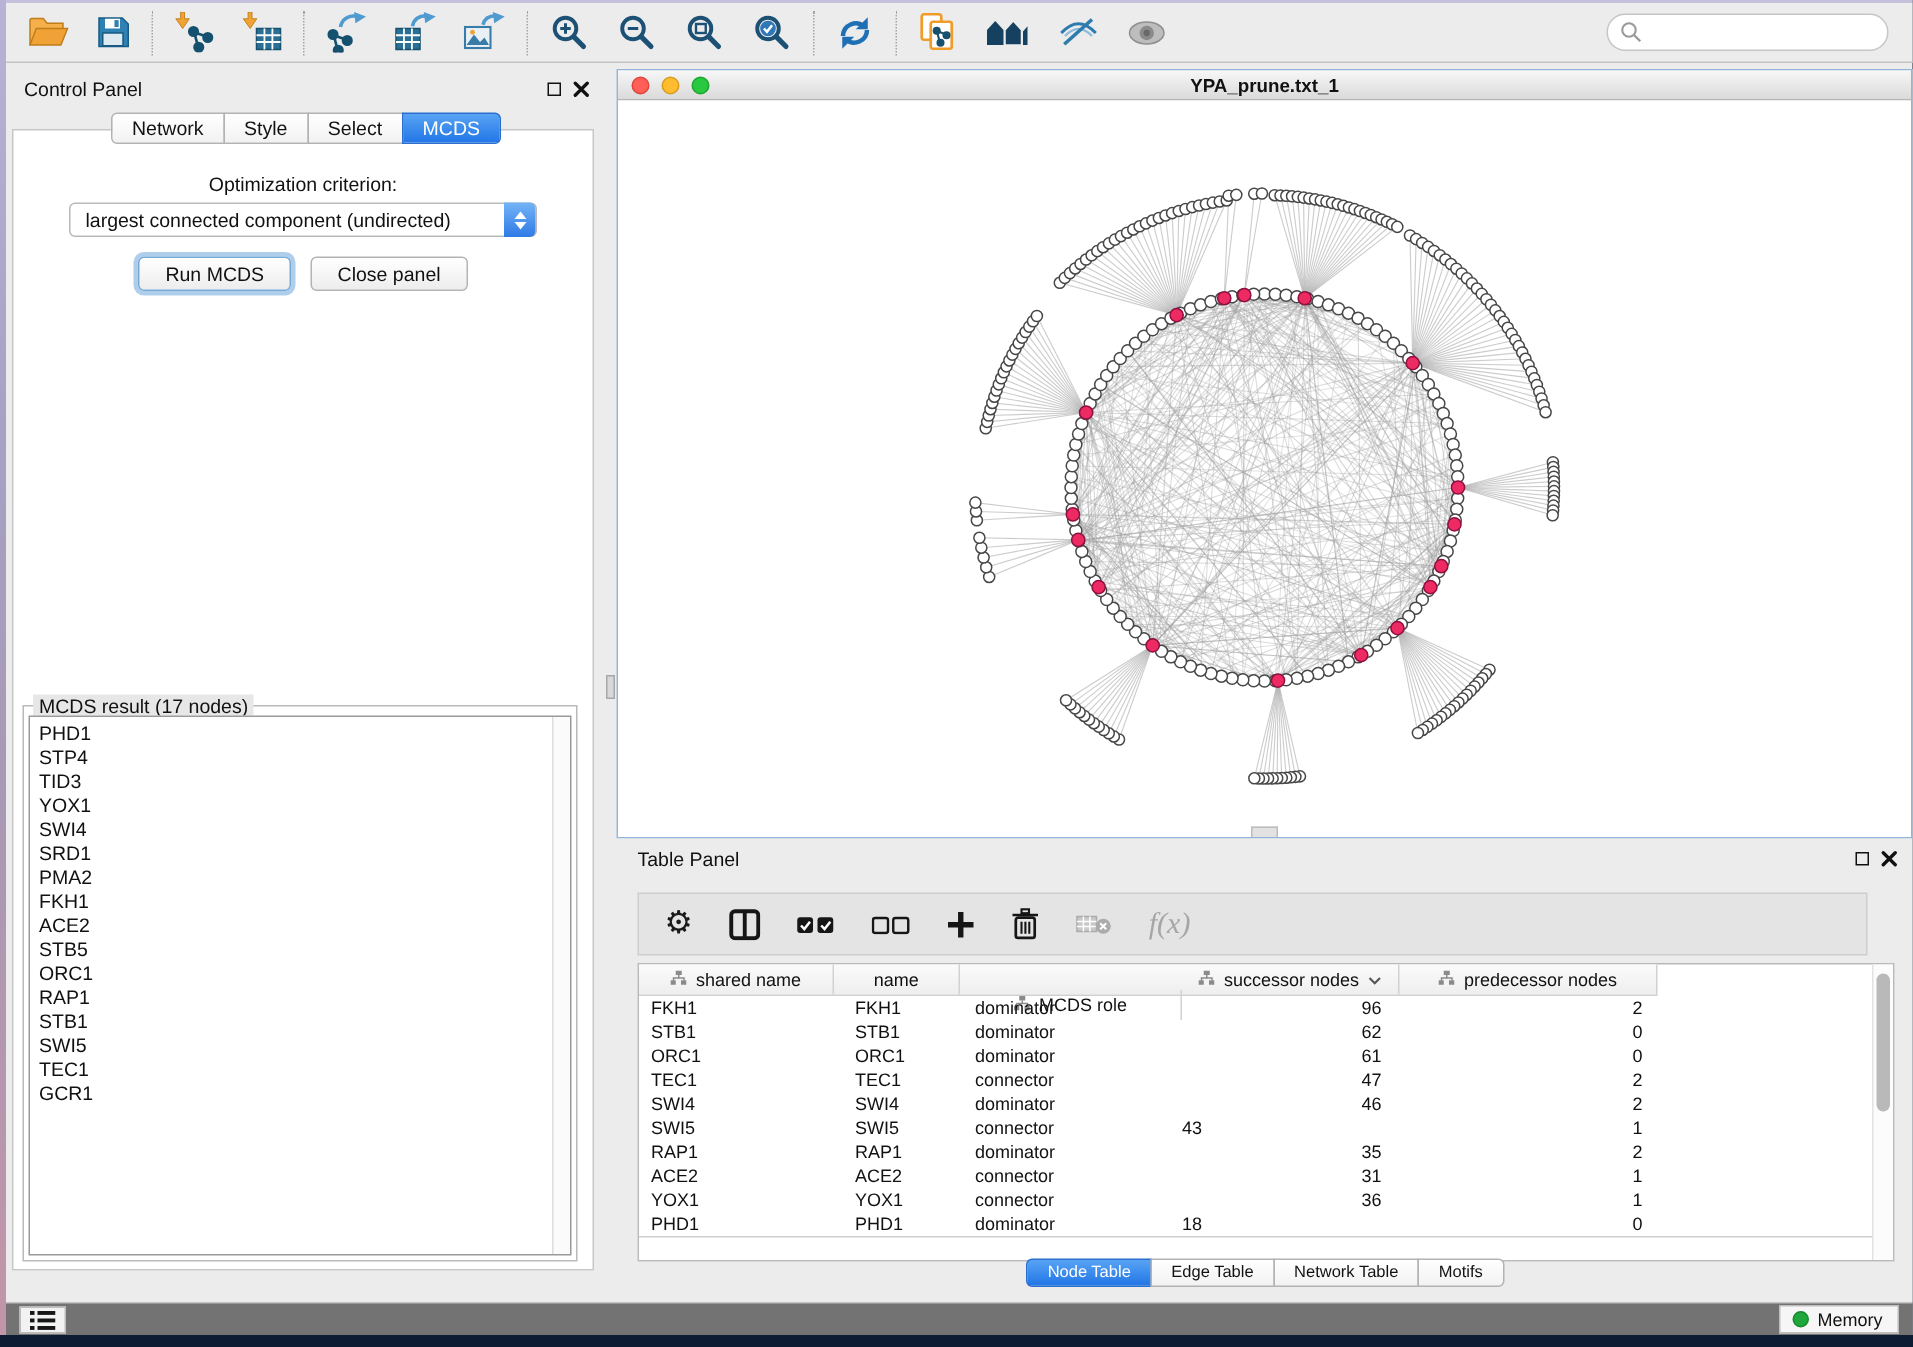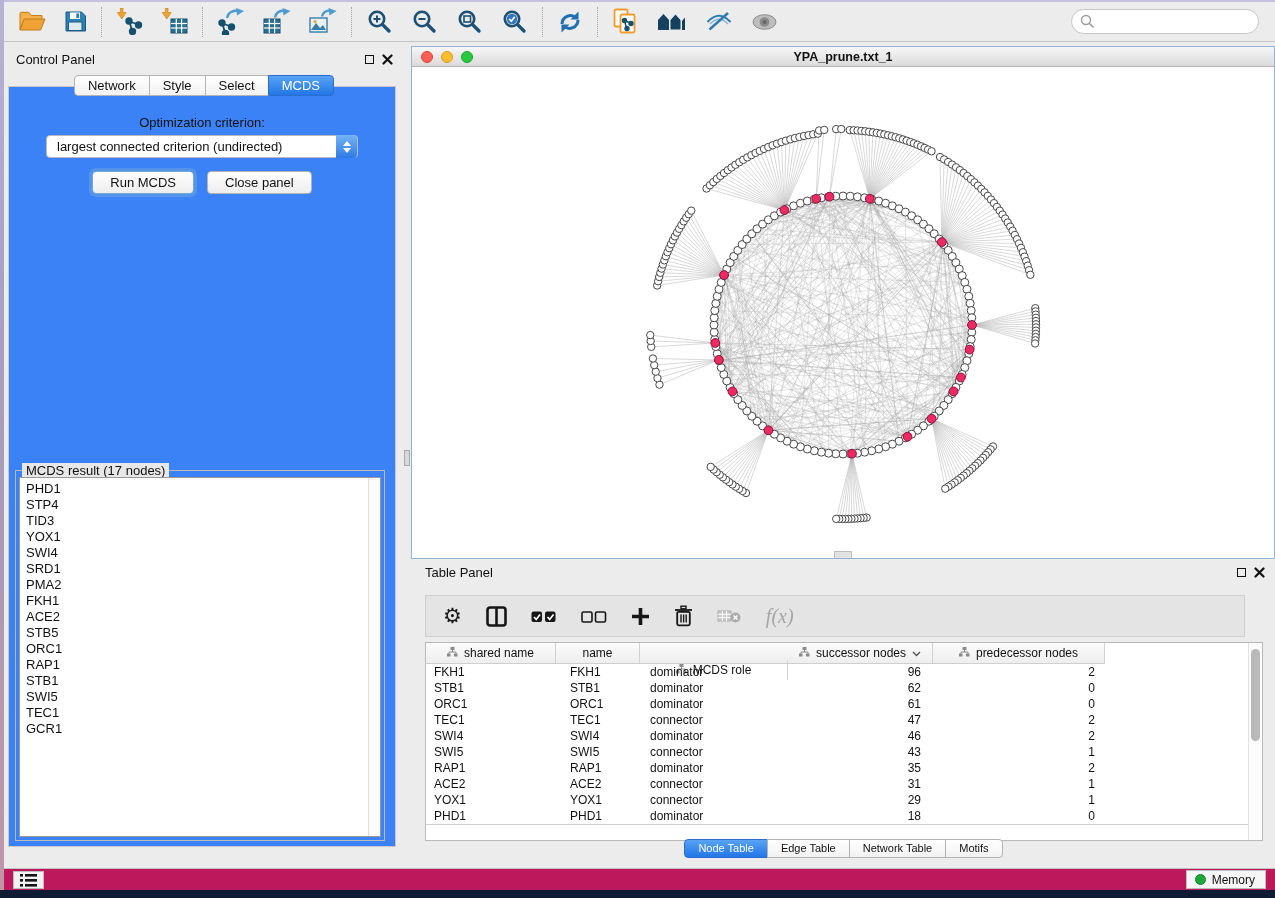--- a/index.html
+++ b/index.html
@@ -30,21 +30,21 @@
 
   
   .control-panel { position:absolute; left:0; top:44px; width:399px; height:824px; }
   .cp-tabs { position:absolute; top:29px; left:0; right:0; display:flex; justify-content:center; z-index:3; }
   .tab { height:21px; line-height:19px; padding:0 13px; font-size:13px; color:#111;
          background:linear-gradient(#ffffff,#f2f2f2); border:1px solid #b3b3b3; margin-right:-1px; }
   .tab:first-child { border-radius:4px 0 0 4px; }
   .tab:last-child  { border-radius:0 4px 4px 0; }
   .tab.active { background:linear-gradient(#58a3f4,#2276e6); color:#fff; border-color:#2a6fd0; }
   .cp-body { position:absolute; left:4px; right:7px; top:40px; bottom:23px;
-             background:#3b82f6; border:1px solid #c7c7c7; }
+             background:#ffffff; border:1px solid #c7c7c7; }
   .opt-label { position:absolute; top:28px; left:0; right:0; text-align:center; font-size:13px; color:#111; }
   .opt-select { position:absolute; left:37px; right:37px; top:48px; height:23px; background:#fff;
                 border:1px solid #b9b9b9; border-radius:4px; font-size:13px; color:#111;
                 line-height:21px; padding-left:10px; }
   .opt-spinner { position:absolute; right:0; top:-1px; width:21px; height:23px; border-radius:0 4px 4px 0;
                  background:linear-gradient(#74b3f6,#2e7be6); display:flex; flex-direction:column;
                  align-items:center; justify-content:center; gap:2px; }
   .spin-up { width:0; height:0; border-left:4px solid transparent; border-right:4px solid transparent;
              border-bottom:5px solid #fff; }
   .spin-dn { width:0; height:0; border-left:4px solid transparent; border-right:4px solid transparent;
@@ -103,21 +103,21 @@
   .td { font-size:12px; color:#111; white-space:nowrap; overflow:hidden; }
   .tbl-bottomline { position:absolute; left:0; top:181px; width:823px; border-top:1px solid #cfcfcf; }
   .tbl-scroll { position:absolute; right:0; top:0; bottom:0; width:14px; background:#fcfcfc;
                 border-left:1px solid #e2e2e2; }
   .tbl-thumb { position:absolute; left:2px; right:2px; top:6px; height:92px; background:#b9b9b9;
                border-radius:6px; }
   .tp-tabs { position:absolute; left:0; right:0; top:280px; display:flex; justify-content:center; }
   .tp-tabs .tab { font-size:11px; height:19px; line-height:17px; }
 
   
-  .status-bar { position:absolute; left:0; right:0; bottom:0; height:22px; background:#be185d;
+  .status-bar { position:absolute; left:0; right:0; bottom:0; height:22px; background:#737373;
                 border-top:1px solid #c2c2c2; }
   .menu-btn { position:absolute; left:9px; top:2px; width:31px; height:18px; background:#f2f2f2;
               border:1px solid #bdbdbd; display:flex; align-items:center; justify-content:center; }
   .memory-btn { position:absolute; right:9px; top:1px; height:19px; background:#f6f6f6;
                 border:1px solid #bdbdbd; display:flex; align-items:center; gap:6px;
                 padding:0 10px 0 8px; font-size:12px; color:#111; }
   .mem-dot { width:11px; height:11px; border-radius:6px; background:#1fa73c; border:1px solid #148a2d; }
 </style>
 </head>
 <body>
@@ -312,21 +312,21 @@
     </span>
     <div class="cp-tabs">
         <span class="tab">Network</span>
         <span class="tab">Style</span>
         <span class="tab">Select</span>
         <span class="tab active">MCDS</span>
       </div>
     <div class="cp-body">
       <div class="opt-label">Optimization criterion:</div>
       <div class="opt-select">
-        <span>largest connected criterion (undirected)</span>
+        <span>largest connected component (undirected)</span>
         <span class="opt-spinner">
           <span class="spin-up"></span>
             <span class="spin-dn"></span>
         </span>
       </div>
       <div class="cp-buttons">
         <button class="btn focused">Run MCDS</button>
         <button class="btn">Close panel</button>
       </div>
       <div class="result-group">
@@ -1431,49 +1431,49 @@
             <div class="td" style="width: 130px; text-align: left; padding: 0px 0px 0px 8px;">SWI4</div>
             <div class="td" style="width: 84px; text-align: left; padding: 0px 0px 0px 14px;">SWI4</div>
             <div class="td" style="width: 148px; text-align: left; padding: 0px 0px 0px 10px;">dominator</div>
             <div class="td" style="width: 145px; text-align: right; padding: 0px 12px 0px 0px;">46</div>
             <div class="td" style="width: 172px; text-align: right; padding: 0px 10px 0px 0px;">2</div>
           </div>
           <div class="tbl-row">
             <div class="td" style="width: 130px; text-align: left; padding: 0px 0px 0px 8px;">SWI5</div>
             <div class="td" style="width: 84px; text-align: left; padding: 0px 0px 0px 14px;">SWI5</div>
             <div class="td" style="width: 148px; text-align: left; padding: 0px 0px 0px 10px;">connector</div>
-            <div class="td" style="width: 145px; text-align: right; padding: 0px 12px 0px 0px;">43</div>
+            <div class="td" style="width: 145px; text-align: left; padding: 0px 12px 0px 0px;">43</div>
             <div class="td" style="width: 172px; text-align: right; padding: 0px 10px 0px 0px;">1</div>
           </div>
           <div class="tbl-row">
             <div class="td" style="width: 130px; text-align: left; padding: 0px 0px 0px 8px;">RAP1</div>
             <div class="td" style="width: 84px; text-align: left; padding: 0px 0px 0px 14px;">RAP1</div>
             <div class="td" style="width: 148px; text-align: left; padding: 0px 0px 0px 10px;">dominator</div>
             <div class="td" style="width: 145px; text-align: right; padding: 0px 12px 0px 0px;">35</div>
             <div class="td" style="width: 172px; text-align: right; padding: 0px 10px 0px 0px;">2</div>
           </div>
           <div class="tbl-row">
             <div class="td" style="width: 130px; text-align: left; padding: 0px 0px 0px 8px;">ACE2</div>
             <div class="td" style="width: 84px; text-align: left; padding: 0px 0px 0px 14px;">ACE2</div>
             <div class="td" style="width: 148px; text-align: left; padding: 0px 0px 0px 10px;">connector</div>
             <div class="td" style="width: 145px; text-align: right; padding: 0px 12px 0px 0px;">31</div>
             <div class="td" style="width: 172px; text-align: right; padding: 0px 10px 0px 0px;">1</div>
           </div>
           <div class="tbl-row">
             <div class="td" style="width: 130px; text-align: left; padding: 0px 0px 0px 8px;">YOX1</div>
             <div class="td" style="width: 84px; text-align: left; padding: 0px 0px 0px 14px;">YOX1</div>
             <div class="td" style="width: 148px; text-align: left; padding: 0px 0px 0px 10px;">connector</div>
-            <div class="td" style="width: 145px; text-align: right; padding: 0px 12px 0px 0px;">29</div>
+            <div class="td" style="width: 145px; text-align: right; padding: 0px 12px 0px 0px;">36</div>
             <div class="td" style="width: 172px; text-align: right; padding: 0px 10px 0px 0px;">1</div>
           </div>
           <div class="tbl-row">
             <div class="td" style="width: 130px; text-align: left; padding: 0px 0px 0px 8px;">PHD1</div>
             <div class="td" style="width: 84px; text-align: left; padding: 0px 0px 0px 14px;">PHD1</div>
             <div class="td" style="width: 148px; text-align: left; padding: 0px 0px 0px 10px;">dominator</div>
-            <div class="td" style="width: 145px; text-align: right; padding: 0px 12px 0px 0px;">18</div>
+            <div class="td" style="width: 145px; padding: 0px 12px 0px 0px;">18</div>
             <div class="td" style="width: 172px; text-align: right; padding: 0px 10px 0px 0px;">0</div>
           </div>
         </div>
       <div class="tbl-bottomline"></div>
       <div class="tbl-scroll">
         <div class="tbl-thumb"></div>
       </div>
     </div>
 
     <div class="tp-tabs">

